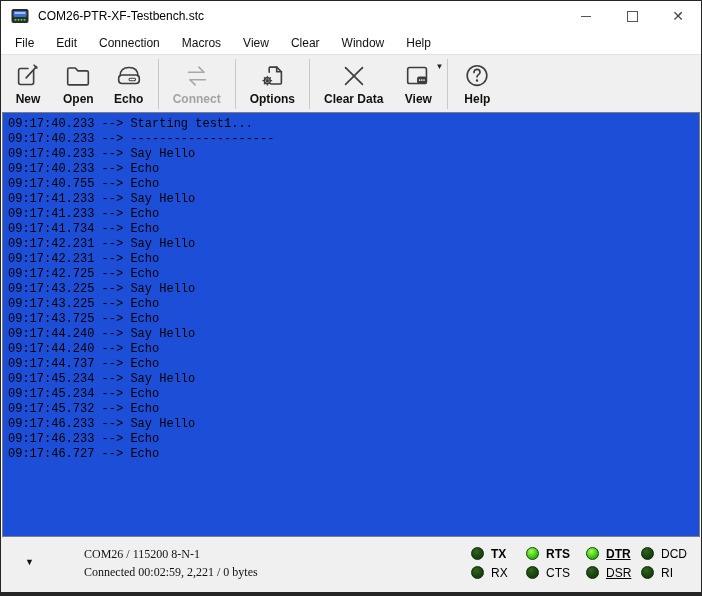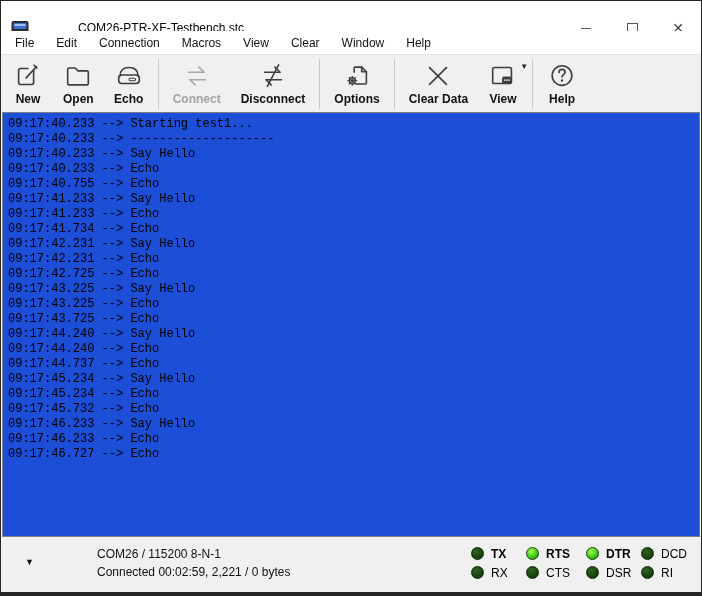--- a/index.html
+++ b/index.html
@@ -1,19 +1,19 @@
 <!DOCTYPE html>
 <html><head>
 <meta charset="utf-8">
 <style>
   html,body{margin:0;padding:0;background:#cfcfcf;font-family:"Liberation Sans",sans-serif;}
   .window{position:relative;width:702px;height:596px;background:#ffffff;box-sizing:border-box;
           border:1px solid #262626;border-bottom-width:4px;overflow:hidden;}
   
-  .titlebar{position:absolute;top:12px;left:0;right:0;height:30px;background:#ffffff;display:flex;align-items:center;gap:40px;}
+  .titlebar{position:absolute;top:0;left:0;right:0;height:30px;background:#ffffff;display:flex;align-items:center;}
   .app-icon{margin-left:10px;width:19px;height:16px;flex:0 0 auto;}
   .title-text{margin-left:8px;font-size:12px;color:#000;}
   .win-controls{position:absolute;right:0;top:0;height:30px;display:flex;}
   .win-btn{width:46px;height:30px;display:flex;align-items:center;justify-content:center;color:#444;}
   .min-glyph{display:block;width:10px;height:1px;background:#555;}
   .max-glyph{display:block;width:9px;height:9px;border:1px solid #555;}
   .close-glyph{font-size:14px;line-height:1;color:#444;}
   
   .menubar{position:absolute;top:30px;left:0;right:0;height:23px;background:#ffffff;display:flex;align-items:center;padding-left:3px;}
   .menu-item{font-size:12px;color:#111;padding:3px 11px;cursor:default;}
@@ -31,21 +31,21 @@
   svg.ticon{stroke:#3d3d3d;fill:none;stroke-width:1.7;stroke-linecap:round;stroke-linejoin:round;}
   svg.ticon.disabled{stroke:#a8a8a8;}
   
   .log{position:absolute;top:111px;left:1px;right:1px;bottom:55px;background:#1d4ed8;
        border:1px solid #7b7f85;box-sizing:border-box;overflow:hidden;
        font-family:"Liberation Mono","DejaVu Sans Mono",monospace;font-size:12px;line-height:15px;color:#000;
        padding:4px 0 0 5px;white-space:pre;}
   
   .statusbar{position:absolute;left:0;right:0;bottom:0;height:55px;background:#f0f0f0;}
   .status-arrow{position:absolute;left:24px;top:20px;font-size:9px;color:#111;}
-  .status-text{position:absolute;left:96px;top:8px;font-size:12px;color:#111;line-height:18px;}
+  .status-text{position:absolute;left:83px;top:8px;font-size:12px;color:#111;line-height:18px;font-family:Liberation Serif, serif;}
   .led-panel{position:absolute;top:0;bottom:0;left:0;right:0;}
   .led-col{position:absolute;top:9px;display:flex;flex-direction:column;}
   .led-row{display:flex;align-items:center;height:15px;margin-bottom:4px;}
   .led{width:13px;height:13px;border-radius:50%;flex:0 0 auto;}
   .led.on{background:radial-gradient(circle at 38% 30%, #a8f763 0%, #52d41c 45%, #2aa30a 80%, #1d8205 100%);
           border:1px solid #0e4a06;box-sizing:border-box;}
   .led.off{background:radial-gradient(circle at 38% 30%, #2e6420 0%, #1b4410 55%, #123409 100%);
            border:1px solid #0b2a05;box-sizing:border-box;}
   .led-label{font-size:12px;color:#000;margin-left:7px;}
   .led-label.bold{font-weight:bold;}
@@ -122,30 +122,20 @@
     <div class="tbtn disabled">
       <svg class="ticon disabled" viewBox="0 0 32 32">
         <path d="M7 12 h16"></path>
           <path d="M18 6.5 L23.5 12"></path>
         <path d="M25 20 H9"></path>
           <path d="M14 25.5 L8.5 20"></path>
       </svg>
       <span class="tlabel">Connect</span>
     </div>
 
-    <div class="tbtn">
-      <svg class="ticon" viewBox="0 0 32 32">
-        <path d="M7 12 h16"></path>
-          <path d="M18 6.5 L23.5 12"></path>
-        <path d="M25 20 H9"></path>
-          <path d="M14 25.5 L8.5 20"></path>
-        <path d="M10 27 L22 4"></path>
-      </svg>
-      <span class="tlabel">Disconnect</span>
-    </div>
 
     <div class="tsep"></div>
 
     <div class="tbtn">
       <svg class="ticon" viewBox="0 0 32 32">
         <path d="M13 12 V7.5 A1 1 0 0 1 14 6.5 h7 l5 5 v12 a1 1 0 0 1 -1 1 H15"></path>
         <path d="M21 6.5 v5 h5"></path>
         <g stroke-width="1.4">
           <circle cx="11" cy="21" r="3.2"></circle>
           <path d="M11 16.4 v2 M11 23.6 v2 M6.4 21 h2 M13.6 21 h2 M7.8 17.8 l1.4 1.4 M12.8 22.8 l1.4 1.4 M14.2 17.8 l-1.4 1.4 M9.2 22.8 l-1.4 1.4"></path>
@@ -212,21 +202,21 @@
         <div class="led-col" style="left: 525px;">
           <div class="led-row">
             <span class="led on"></span>
             <span class="led-label bold">RTS</span>
           </div>
           <div class="led-row">
             <span class="led off"></span>
             <span class="led-label">CTS</span>
           </div>
         </div>
-        <div class="led-col" style="left: 585px;">
+        <div class="led-col" style="left: 585px; text-decoration: underline;">
           <div class="led-row">
             <span class="led on"></span>
             <span class="led-label bold">DTR</span>
           </div>
           <div class="led-row">
             <span class="led off"></span>
             <span class="led-label">DSR</span>
           </div>
         </div>
         <div class="led-col" style="left: 640px;">

